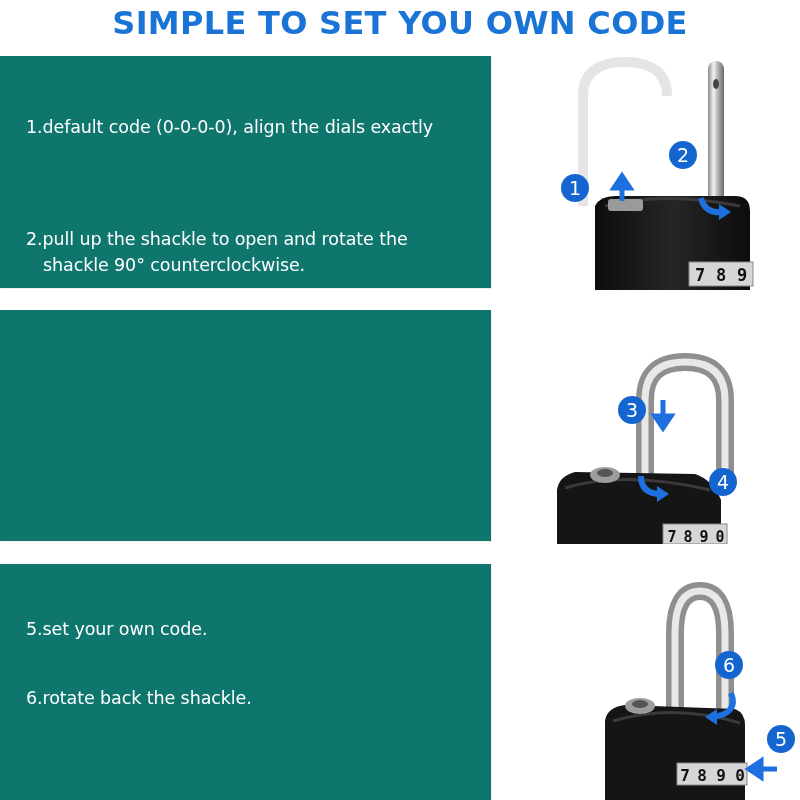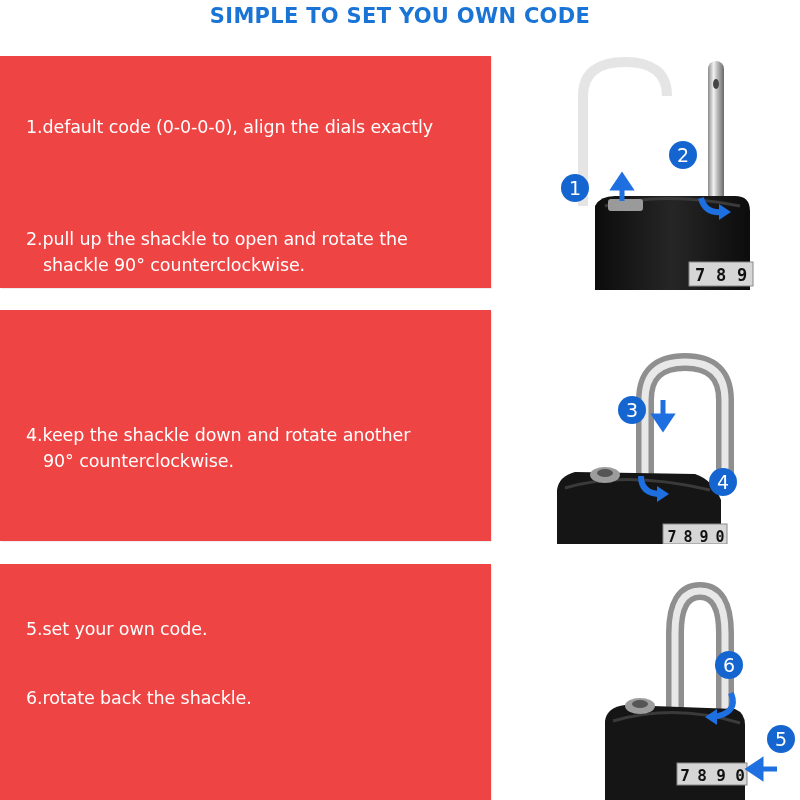--- a/index.html
+++ b/index.html
@@ -2,25 +2,25 @@
 <html><head>
 <meta charset="utf-8">
 <style>
   html, body { margin: 0; padding: 0; }
   body {
     width: 800px; height: 800px; background: #ffffff; position: relative; overflow: hidden;
     font-family: "DejaVu Sans", "Liberation Sans", sans-serif;
   }
   .title {
     position: absolute; left: 0; top: 4px; width: 800px; text-align: center;
-    font-family: "DejaVu Sans", sans-serif; font-weight: bold; font-size: 21px;
+    font-family: "DejaVu Sans", sans-serif; font-weight: bold; font-size: 32px;
     color: #1a74d6; letter-spacing: 0.3px;
   }
   .panel {
-    position: absolute; left: 0; width: 491px; background: #ef4444;
+    position: absolute; left: 0; width: 491px; background: #0f766e;
     box-shadow: 1px 1px 0 #ededed;
   }
   .panel.p1 { top: 56px; height: 232px; }
   .panel.p2 { top: 310px; height: 231px; }
   .panel.p3 { top: 564px; height: 268px; }
   .step {
     position: absolute; left: 26px; right: 8px; color: #ffffff;
     font-family: "DejaVu Sans", sans-serif; font-size: 17.5px; line-height: 26px;
     text-indent: 0; letter-spacing: -0.1px;
   }
@@ -46,24 +46,20 @@
   <div class="step" style="top:58px;">
     <span class="l1">1.default code (0-0-0-0), align the dials exactly</span>
   </div>
   <div class="step" style="top:126px;margin-top:44px;">
     <span class="l1">2.pull up the shackle to open and rotate the</span>
     <span class="l2">shackle 90° counterclockwise.</span>
   </div>
 </div>
 
 <div class="panel p2">
-  <div class="step" style="top:112px;">
-    <span class="l1">4.keep the shackle down and rotate another</span>
-    <span class="l2">90° counterclockwise.</span>
-  </div>
 </div>
 
 <div class="panel p3">
   <div class="step" style="top:52px;">
     <span class="l1">5.set your own code.</span>
   </div>
   <div class="step" style="top:121px;">
     <span class="l1">6.rotate back the shackle.</span>
   </div>
 </div>

